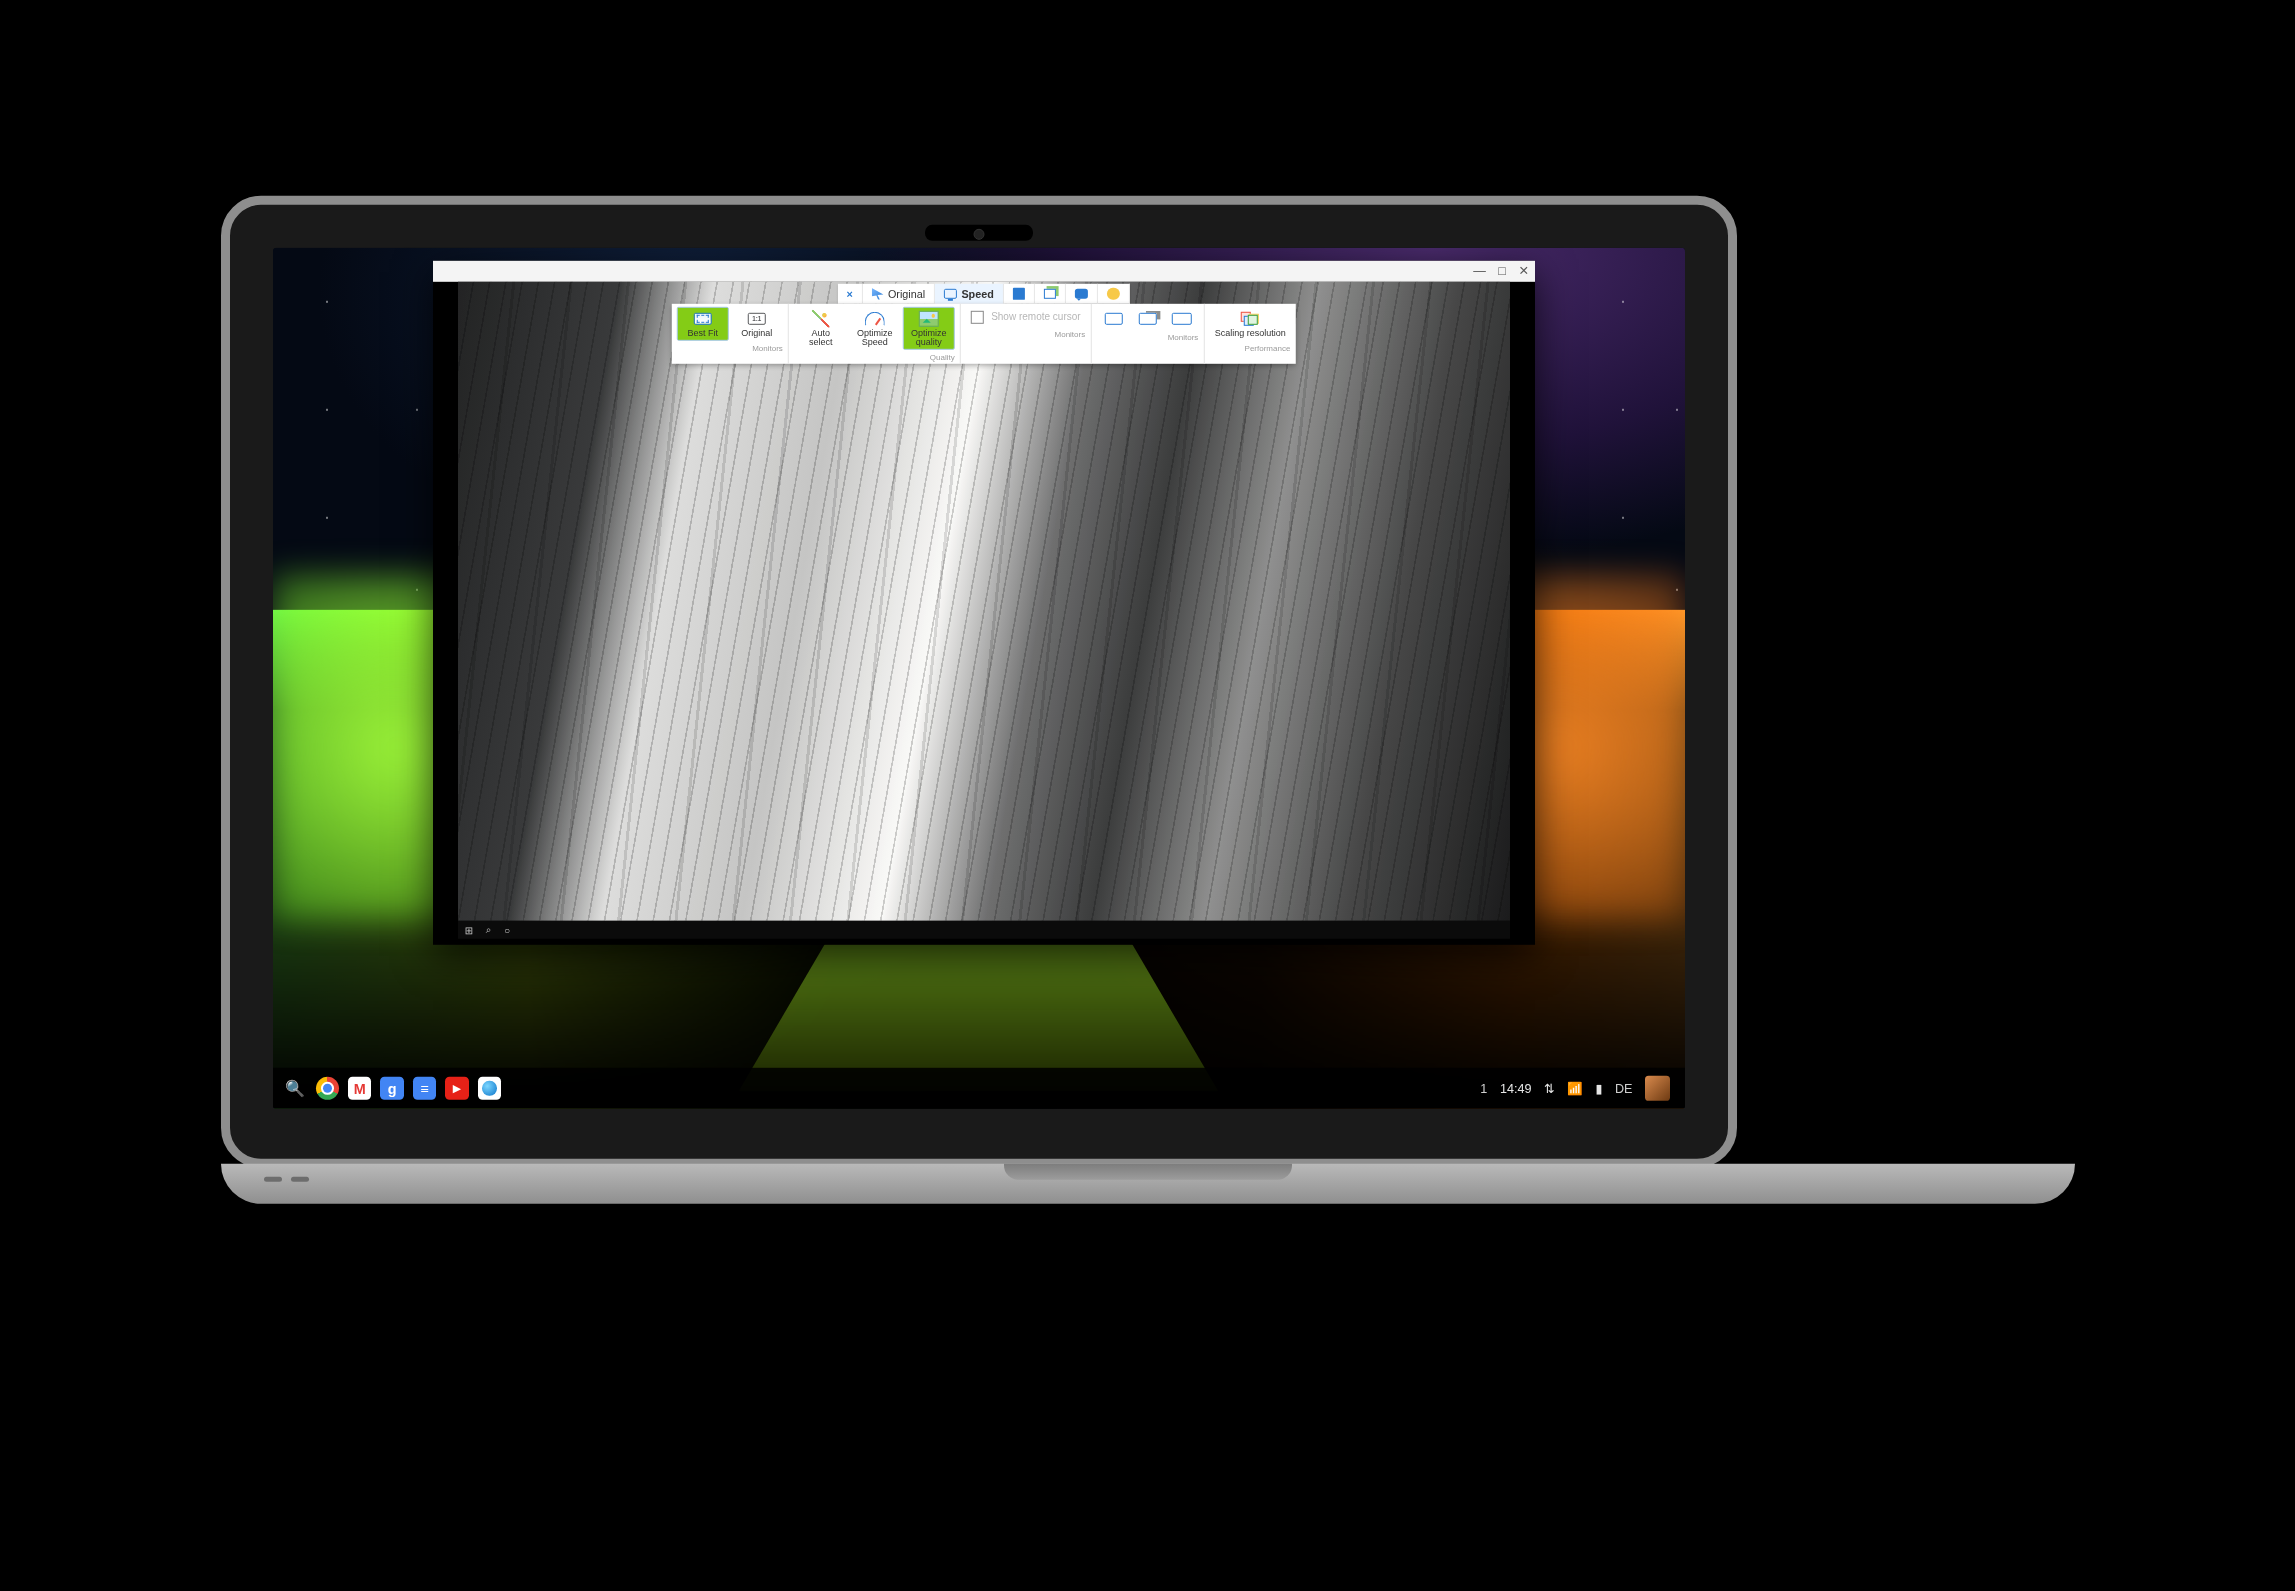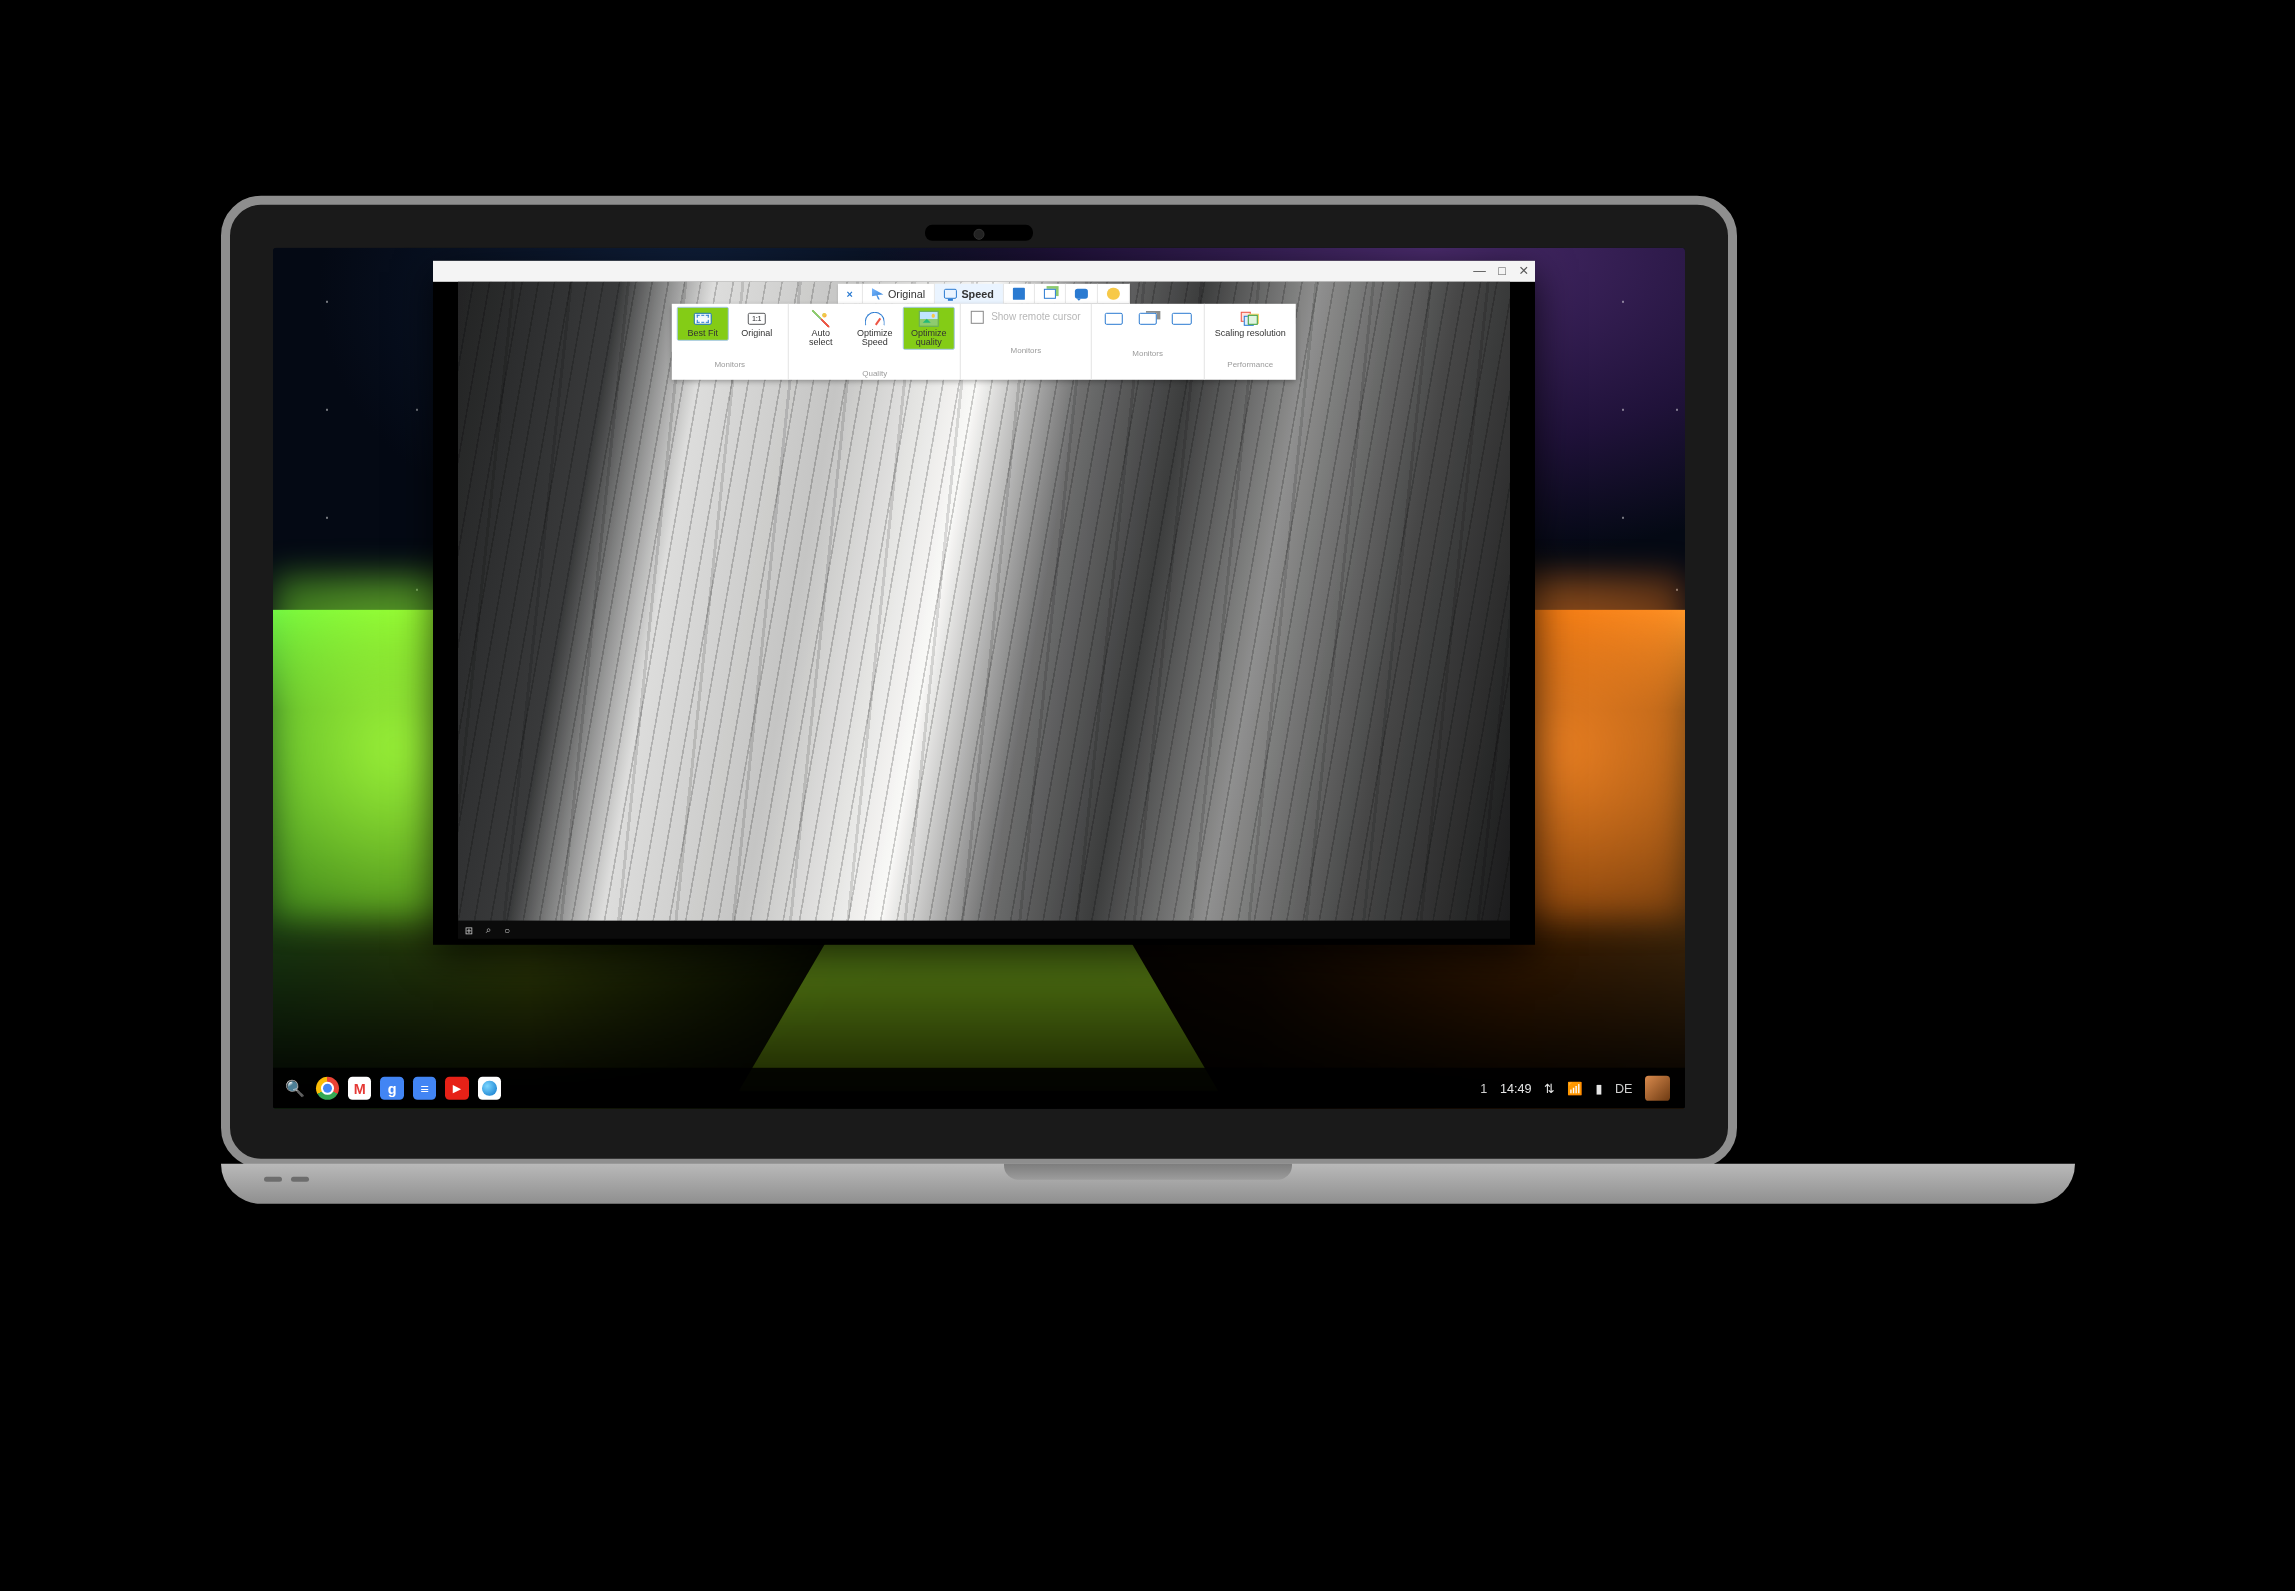--- a/index.html
+++ b/index.html
@@ -66,28 +66,28 @@
 .ico-cursor{background:linear-gradient(135deg,#7ab8ff,#2a7ad1);clip-path:polygon(0 0,100% 55%,50% 60%,70% 100%,55% 100%,40% 65%,0 70%);} 
 .ico-monitor{border:1.8px solid #2a7ad1;border-radius:1.8px;width:10.8px;height:8px;position:relative;}
 .ico-monitor::after{content:'';position:absolute;bottom:-2.7px;left:2.7px;width:5.4px;height:1.8px;background:#2a7ad1;}
 .ico-docs{background:#2a7ad1;border-radius:0.9px;}
 .ico-screens{background:#fff;border:0.9px solid #2a7ad1;box-shadow:2.7px -2.7px 0 #8ecb6f;width:10px;height:8px;}
 .ico-chat{width:13.5px;height:10.8px;border-radius:2.7px;background:#2a7ad1;position:relative;}
 .ico-chat::after{content:'';position:absolute;left:2.7px;bottom:-3.6px;border:2.7px solid transparent;border-top-color:#2a7ad1;}
 .ico-smile{width:12.6px;height:12.6px;border-radius:50%;background:#f7c948;position:relative;}
 
 .ribbon{position:absolute;top:43px;left:50%;transform:translateX(-50%);background:#fff;display:flex;box-shadow:0 1.8px 5.4px rgba(0,0,0,.35);font-size:9px;color:#333;}
-.rgroup{display:flex;flex-direction:column;align-items:center;padding:3.6px 5.4px 1.8px;border-right:0.9px solid #e3e3e3;}
+.rgroup{display:flex;flex-direction:column;align-items:flex-end;padding:3.6px 5.4px 1.8px;border-right:0.9px solid #e3e3e3;}
 .rgroup:last-child{border-right:none;}
 .rbtns{display:flex;gap:1.8px;}
 .rbtn{display:flex;flex-direction:column;align-items:center;justify-content:flex-start;padding:2.7px 3.6px 1.8px;min-width:43px;border:0.9px solid transparent;border-radius:1.8px;gap:1.8px;}
 .rbtn.sel{border-color:#a6c8e6;background:#84cc16;}
 .rico{width:20px;height:16px;display:flex;align-items:center;justify-content:center;}
 .rlabel{font-size:9px;text-align:center;line-height:1.05;white-space:pre;}
-.grouplabel{font-size:8px;color:#9b9b9b;margin-top:19px;}
+.grouplabel{font-size:8px;color:#9b9b9b;margin-top:3px;}
 
 .i-bestfit{border:1.8px solid #2a7ad1;border-radius:1.8px;width:16px;height:10.8px;position:relative;background:linear-gradient(#e9f3fc,#fff);} 
 .i-bestfit::after{content:'';position:absolute;inset:1.8px;border:0.9px dashed #2a7ad1;}
 .i-original{border:1.8px solid #58595b;width:16px;height:10.8px;border-radius:1.8px;position:relative;}
 .i-original::after{content:'1:1';position:absolute;inset:0;display:flex;align-items:center;justify-content:center;font-size:6.3px;color:#58595b;font-weight:bold;}
 .i-wand{width:18px;height:18px;background:conic-gradient(from 45deg,#f7c948,#e54,#7ab8ff,#8ecb6f,#f7c948);-webkit-mask:radial-gradient(circle at 70% 30%,#000 1.8px,transparent 2.7px) ,linear-gradient(45deg,transparent 45%,#000 45%,#000 55%,transparent 55%);mask:radial-gradient(circle at 70% 30%,#000 1.8px,transparent 2.7px),linear-gradient(45deg,transparent 45%,#000 45%,#000 55%,transparent 55%);}
 .i-gauge{width:18px;height:12.6px;border:1.8px solid #2a7ad1;border-bottom-color:transparent;border-radius:10.8px 10.8px 0 0;position:relative;}
 .i-gauge::after{content:'';position:absolute;left:50%;bottom:0;width:1.8px;height:8px;background:#e54;transform-origin:bottom;transform:rotate(35deg);}
 .i-picture{width:20px;height:14.4px;border:0.9px solid #6a6;background:linear-gradient(#bfe4ff 55%,#8ecb6f 55%);position:relative;}
 .i-picture::after{content:'';position:absolute;left:2.7px;bottom:2.7px;border:4.5px solid transparent;border-bottom-color:#2b7;}

